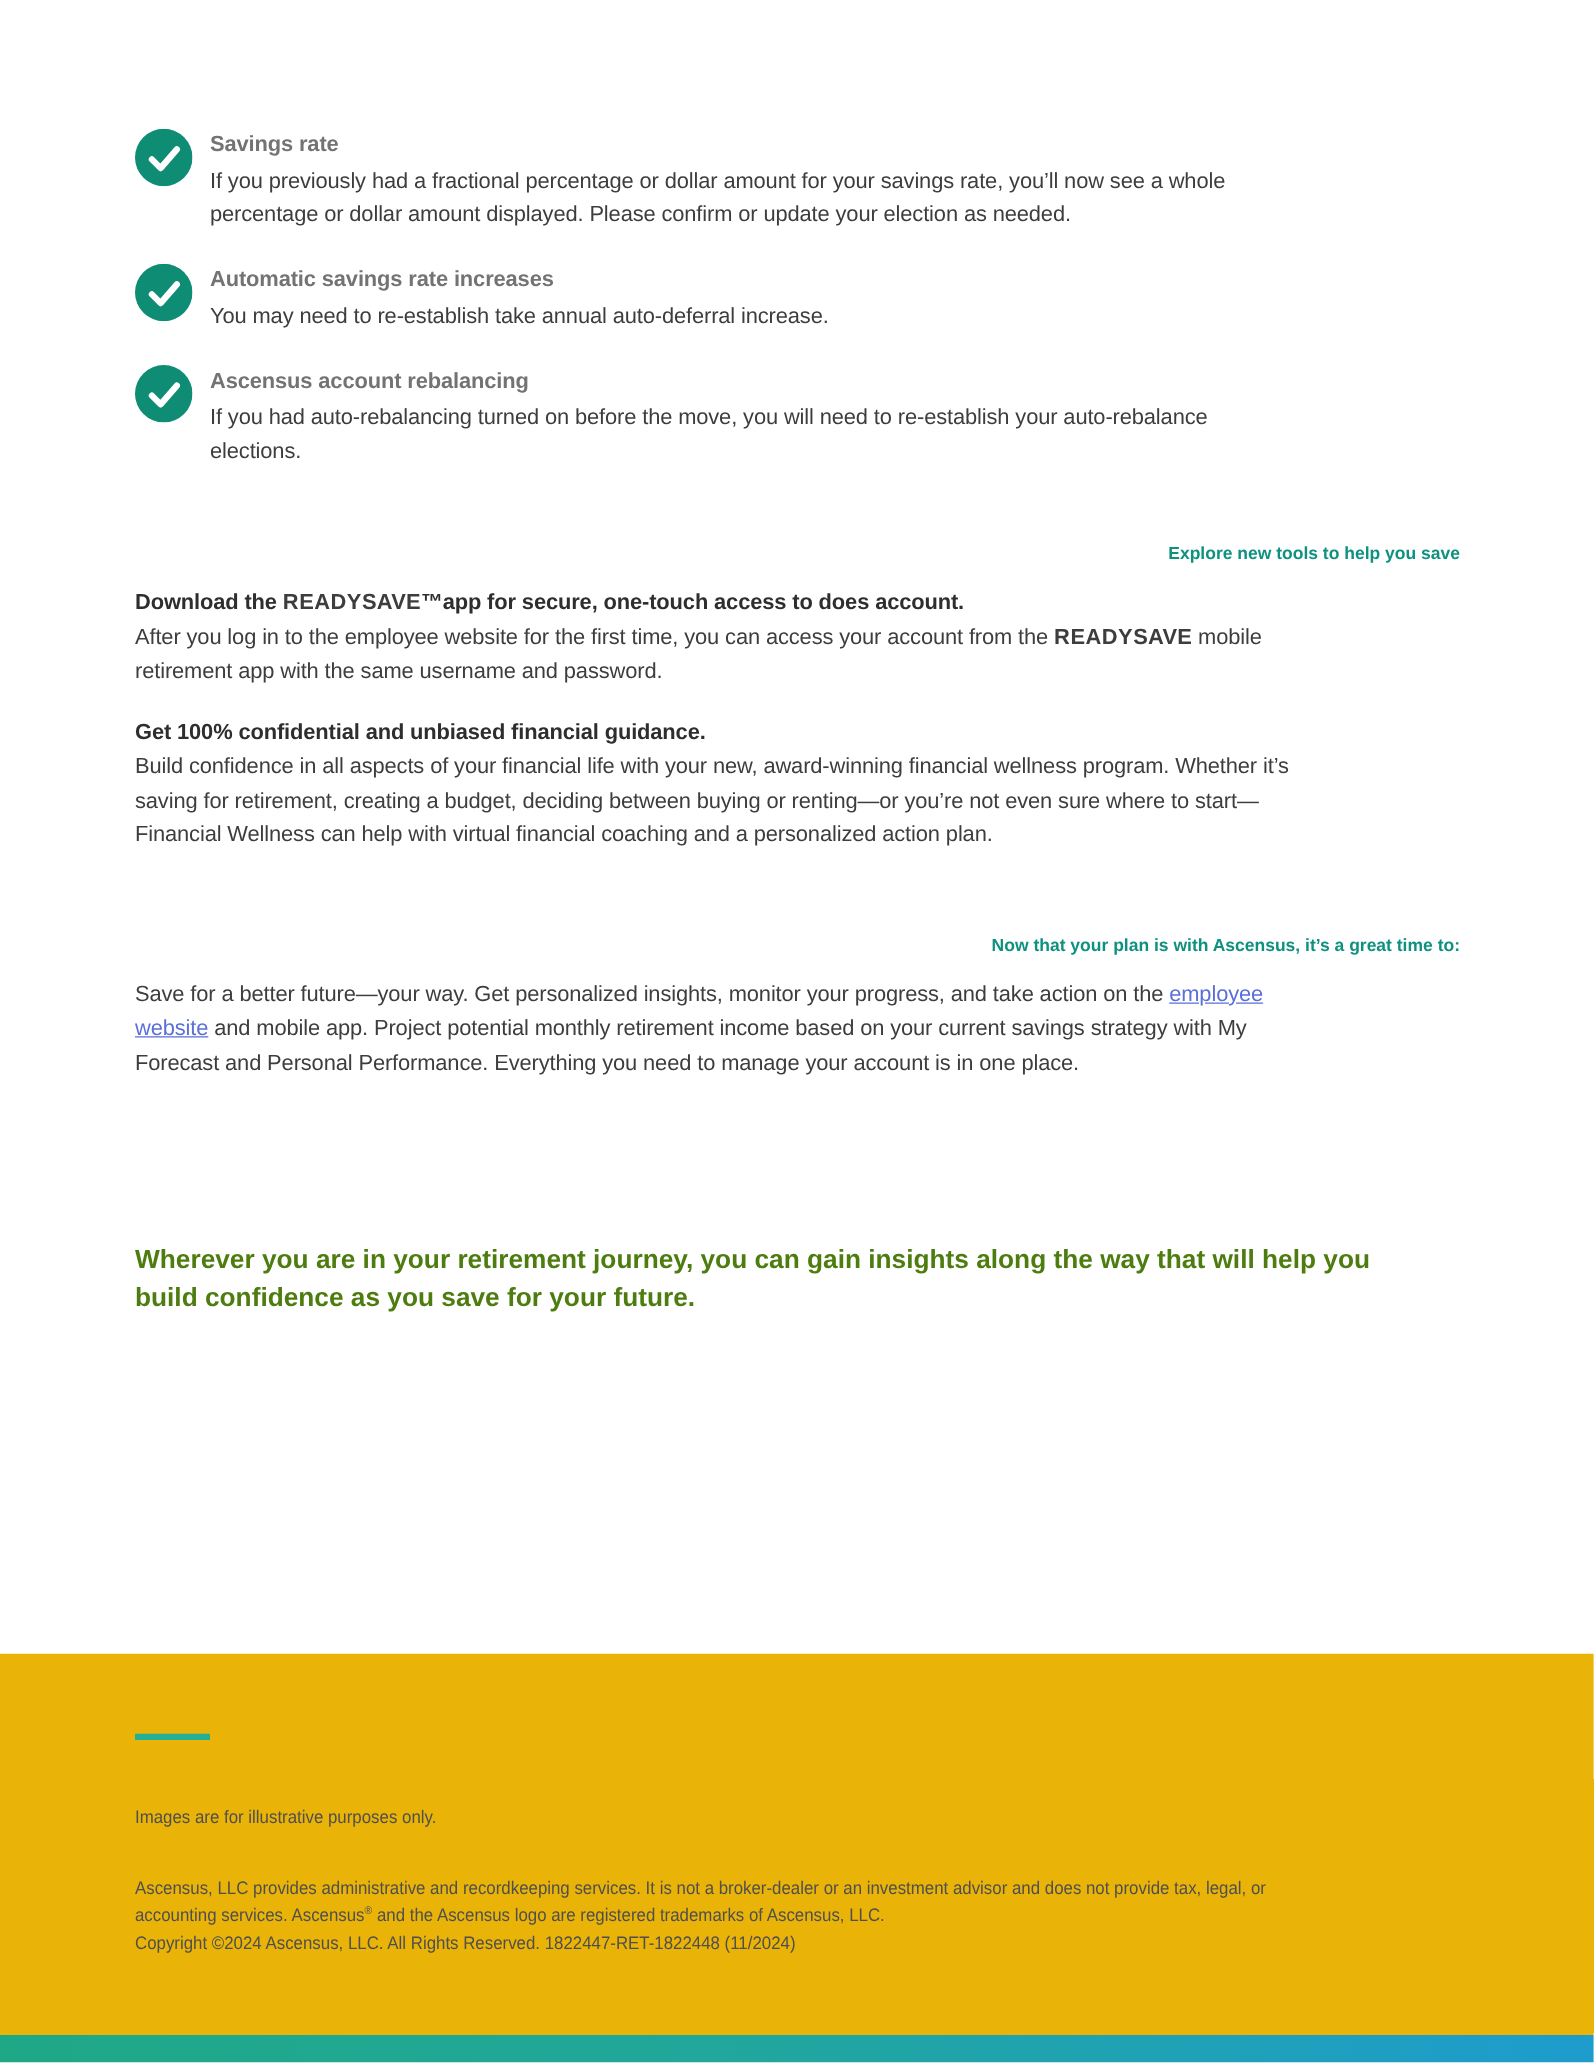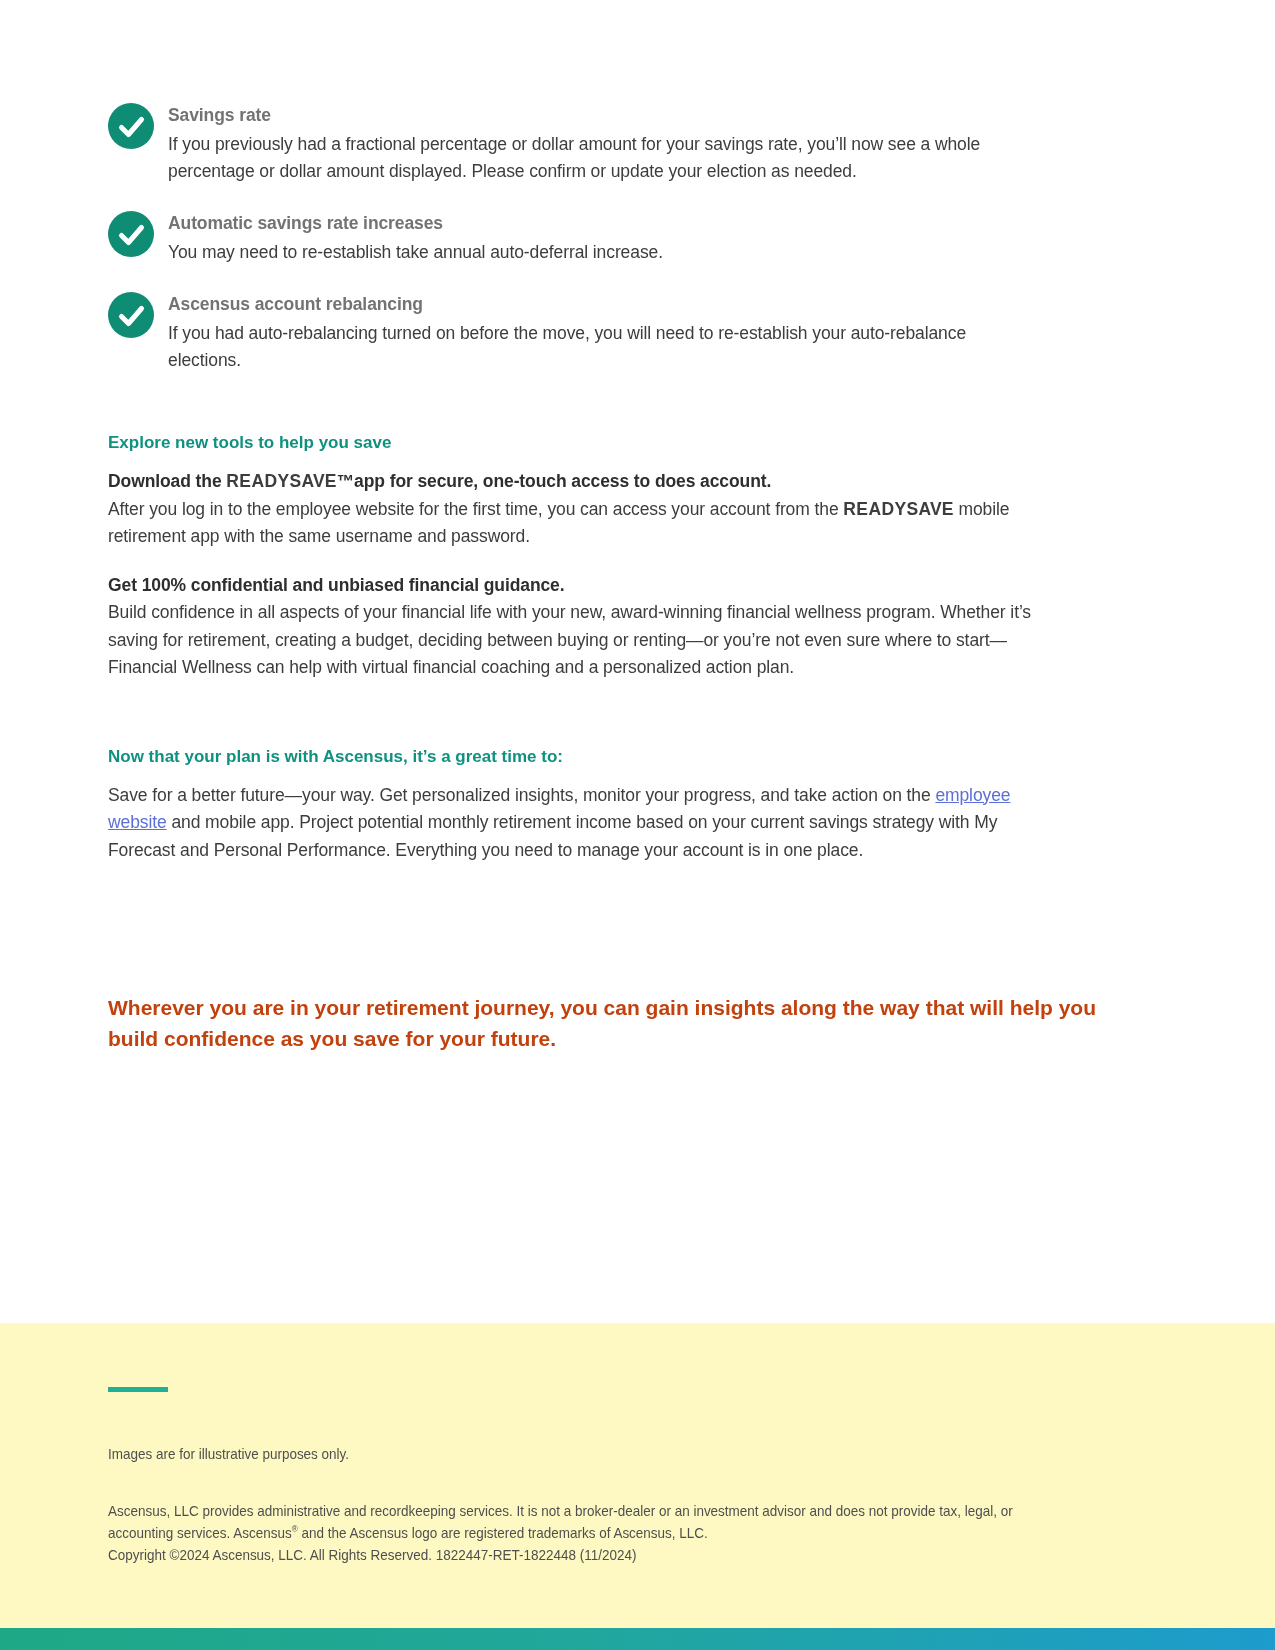--- a/index.html
+++ b/index.html
@@ -25,47 +25,47 @@
   .check-text { padding-top:2px; letter-spacing:-0.1px; }
   .check-title {
     margin:0 0 5px;
     font-size:17.5px; font-weight:bold; color:#737373; line-height:21px;
   }
   .check-desc { margin:0; font-size:17.5px; line-height:27px; }
 
   
   .section-heading {
     margin:0 0 13px;
-    font-size:17px; font-weight:bold; color:#0f9180; line-height:25px;
+    font-size:14px; font-weight:bold; color:#0f9180; line-height:25px;text-align:right;
   }
   .explore { margin-top:56px; }
   .para {
     margin:0 0 21px;
     font-size:17.5px; line-height:27.5px;
     max-width:930px; letter-spacing:-0.1px;
   }
   .para:last-child { margin-bottom:0; }
   .lead { font-weight:bold; color:#2e2e2e; }
   .brand-light { font-weight:bold; letter-spacing:0.4px; }
   .brand-bold { font-weight:bold; letter-spacing:0.2px; }
   .now { margin-top:62px; }
   .link { color:#5b6fd8; text-decoration:underline; cursor:pointer; }
 
   .closing {
     margin-top:128px;
     max-width:1030px;
-    font-size:21px; font-weight:bold; color:#c2410c; line-height:31px;
+    font-size:21px; font-weight:bold; color:#4d7c0f; line-height:31px;
   }
 
   
   .footer {
     position:absolute;
     left:0; top:1323px;
     width:1275px; height:305px;
-    background:#fef9c3;
+    background:#eab308;
     box-sizing:border-box;
     padding-left:108px;
   }
   .dash {
     width:60px; height:5px;
     background:#21b096;
     margin-top:64px;
   }
   .footer-text {
     width:1045px;

